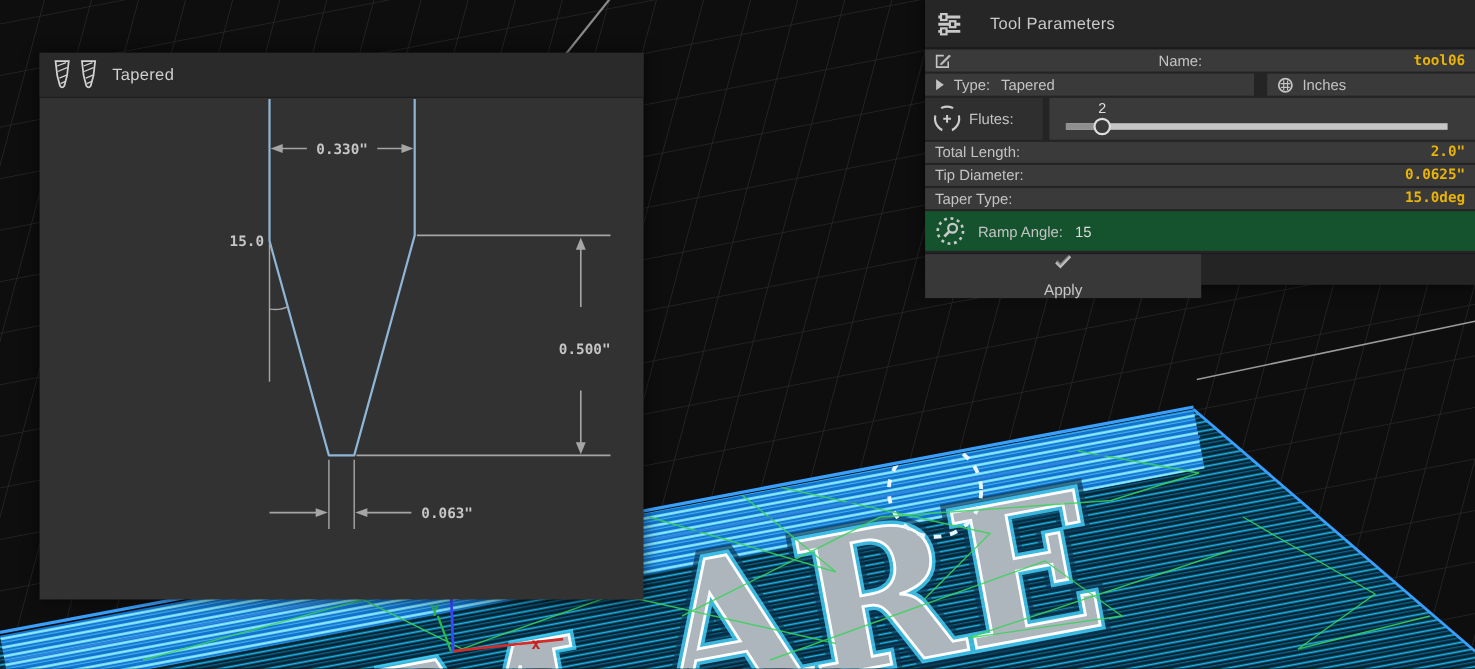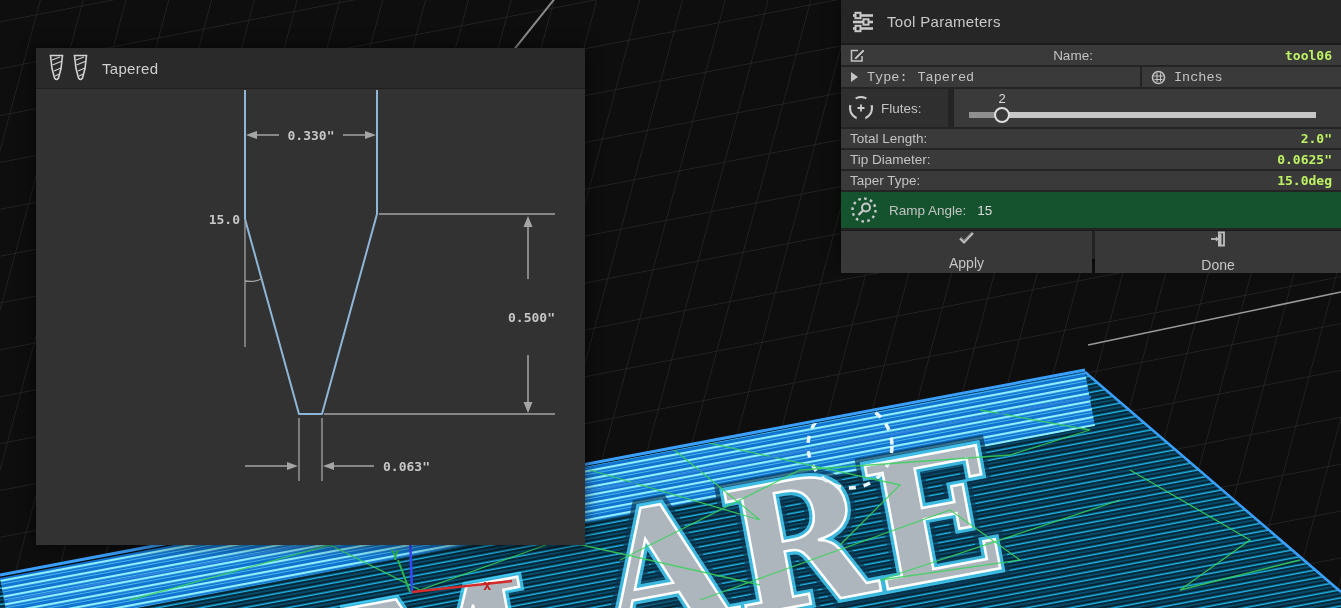--- a/index.html
+++ b/index.html
@@ -28,32 +28,32 @@
   .pv-body{position:absolute;left:0;top:41px;right:0;bottom:0;}
   .dim-text{font-family:"DejaVu Sans Mono",monospace;font-size:13px;font-weight:bold;fill:#c6c6c6;}
 
   
   .params-panel{
     position:absolute;left:841px;top:0;width:500px;z-index:2;
     background:#242424;box-shadow:0 0 14px rgba(0,0,0,.65);
   }
   .tp-header{
     height:43px;background:#262626;border-bottom:2px solid #1b1b1b;
-    display:flex;align-items:center;gap:13px;padding:0 11px;
+    display:flex;align-items:center;gap:26px;padding:0 11px;
     color:#c9c9c9;font-size:15px;letter-spacing:.3px;
   }
   .p-row{
     background:#3a3a3a;margin-bottom:2px;
     display:flex;align-items:center;gap:7px;
     padding:0 9px;height:19px;
     font-size:13.5px;color:#c3c3c3;justify-content:space-between;
   }
   .p-row.tall{height:20px;}
-  .val{font-family:"DejaVu Sans Mono",monospace;font-weight:bold;font-size:13px;color:#bef264;margin-left:4px;}
-  .split-row{display:grid;grid-template-columns:299px 1fr;gap:2px;margin-bottom:2px;font-family:Liberation Mono, monospace;}
+  .val{font-family:"DejaVu Sans Mono",monospace;font-weight:bold;font-size:13px;color:#eab308;margin-left:4px;}
+  .split-row{display:grid;grid-template-columns:299px 1fr;gap:12px;margin-bottom:2px;}
   .split-row .cell{background:#3a3a3a;display:flex;align-items:center;gap:8px;padding:0 9px;height:20px;font-size:13.5px;color:#c3c3c3;}
   .flutes-row{display:grid;grid-template-columns:107px 1fr;gap:6px;margin-bottom:2px;height:38px;}
   .flutes-label-cell{background:#2f2f2f;display:flex;align-items:center;gap:6px;padding:0 6px;font-size:13.5px;color:#c3c3c3;}
   .flutes-slider-cell{background:#3a3a3a;position:relative;}
   .slider-track{position:absolute;left:15px;right:25px;top:23px;height:6px;background:#c6c6c6;}
   .slider-track-lo{position:absolute;left:15px;width:33px;top:23px;height:6px;background:#8f8f8f;}
   .slider-handle{
     position:absolute;left:40px;top:18px;width:12px;height:12px;
     border:2.5px solid #dedede;border-radius:50%;background:#3a3a3a;
   }
@@ -308,25 +308,14 @@
   <div class="buttons-row">
     <div class="btn">
       <span class="icon">
         <svg width="17" height="14" viewBox="0 0 17 14">
           <path d="M2 7.5 L6 11.5 L15 2" fill="none" stroke="#bdbdbd" stroke-width="2.2"></path>
           <path d="M2.8 6 L6 9.2 L14 1.2" fill="none" stroke="#8a8a8a" stroke-width="1"></path>
         </svg>
       </span>
       <span>Apply</span>
     </div>
-    <div class="btn">
-      <span class="icon">
-        <svg width="16" height="16" viewBox="0 0 16 16">
-          <path d="M8 1.5 h6 v13 h-6" fill="none" stroke="#bdbdbd" stroke-width="1.8"></path>
-          <path d="M8 1.5 L11.5 3.5 V14.5 L8 14.5 z" fill="#bdbdbd"></path>
-          <line x1="1" y1="8" x2="7" y2="8" stroke="#bdbdbd" stroke-width="1.8"></line>
-          <polygon points="9.2,8 5.8,5.6 5.8,10.4" fill="#bdbdbd"></polygon>
-        </svg>
-      </span>
-      <span>Done</span>
-    </div>
   </div>
 </div>
 
 </body></html>

